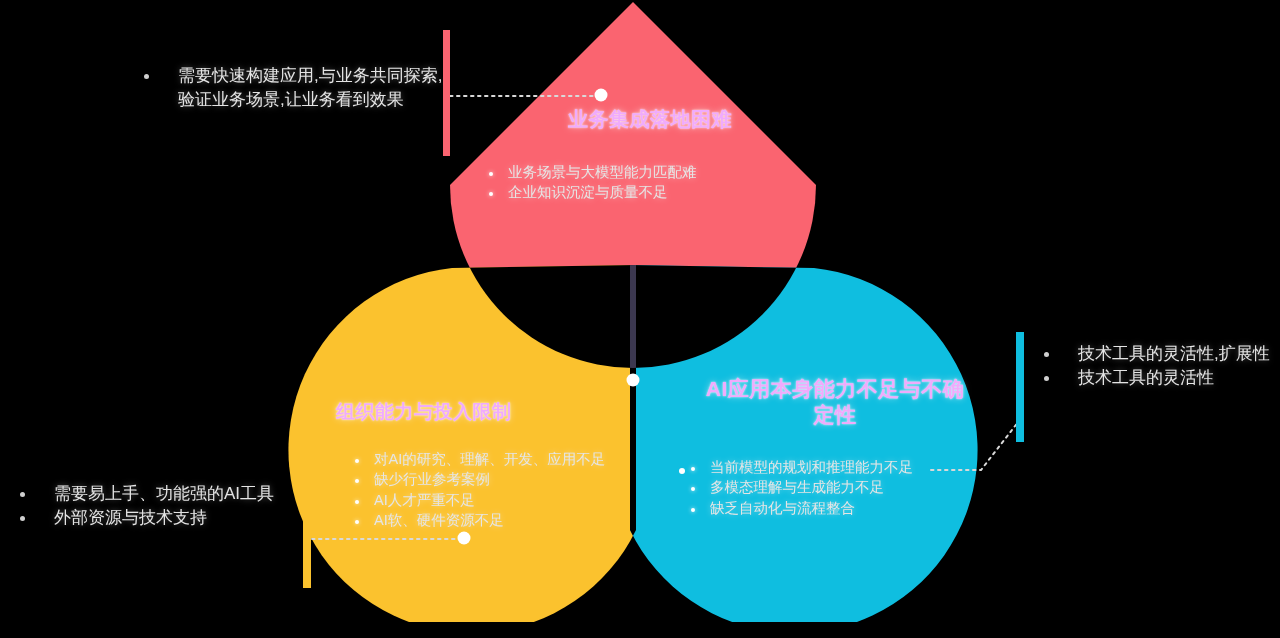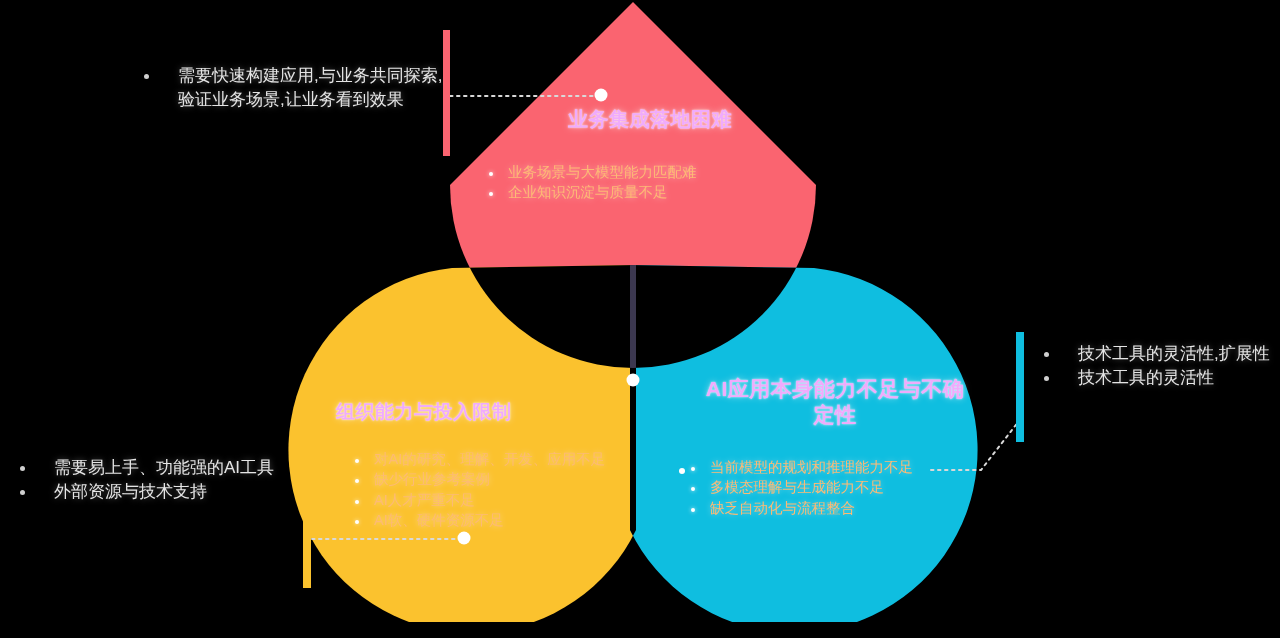--- a/index.html
+++ b/index.html
@@ -33,21 +33,21 @@
     text-shadow: 0 0 7px rgba(255,255,255,0.55), 0 0 2px rgba(255,255,255,0.9);
     letter-spacing: 0.5px;
     line-height: 1.22;
     z-index: 5;
   }
   .shape-list {
     position: absolute;
     margin: 0;
     padding: 0;
     list-style: none;
-    color: #fdba74;
+    color: #e5e5e5;
     text-shadow: 0 0 6px rgba(255,255,255,0.45);
     z-index: 5;
   }
   .shape-list li {
     position: relative;
     padding-left: 26px;
     line-height: 1.33;
     margin-bottom: 1px;
   }
   .shape-list li::before {
@@ -96,21 +96,21 @@
     content: "";
     position: absolute;
     left: 14px;
     top: 0.60em;
     width: 5px;
     height: 5px;
     border-radius: 50%;
     background: #cfcfcf;
   }
   #callout-topleft    { left: 130px; top: 64px;  width: 320px; }
-  #callout-bottomleft { left: 6px;   top: 456px; width: 310px; }
+  #callout-bottomleft { left: 6px;   top: 482px; width: 310px; }
   #callout-right      { left: 1030px;top: 342px; width: 250px; }
 
   
   .bar { position: absolute; z-index: 6; }
 </style>
 </head>
 <body>
 
 <div id="stage">
 

